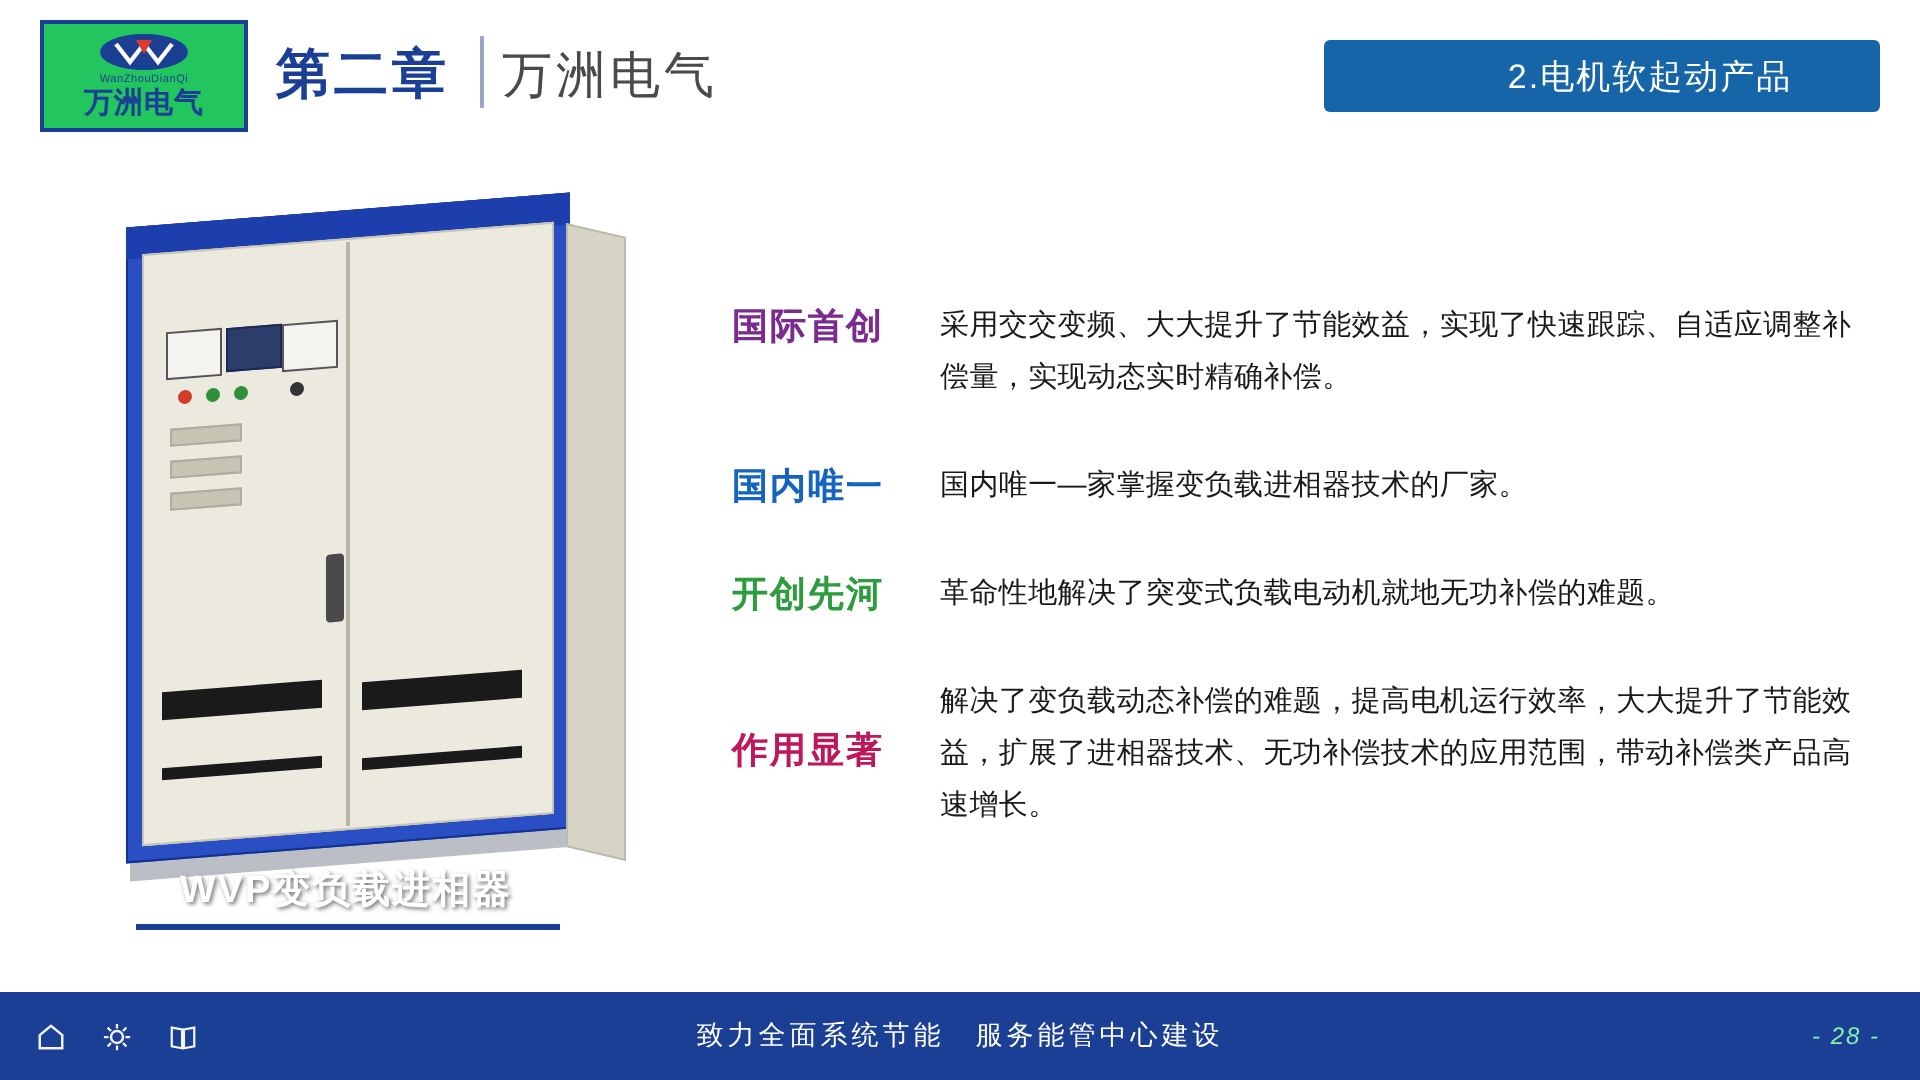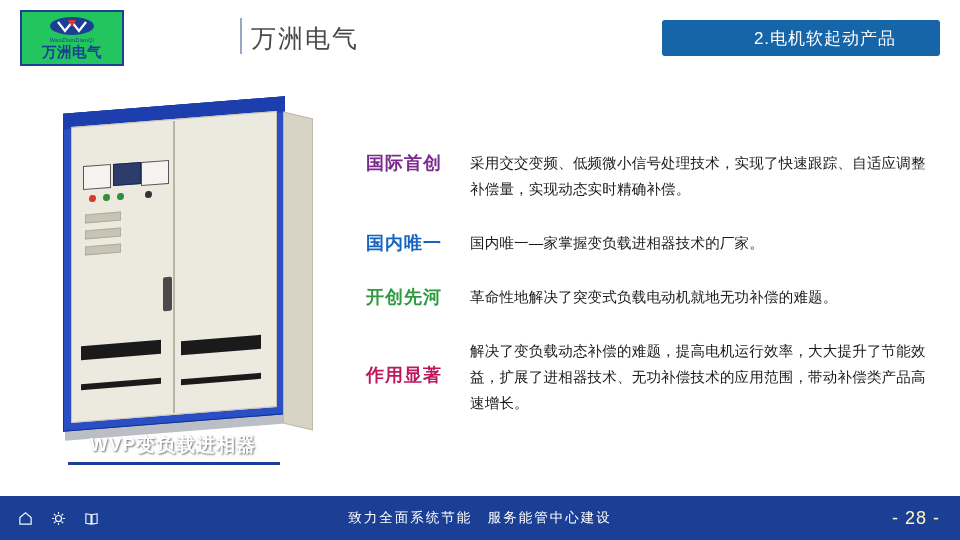--- a/index.html
+++ b/index.html
@@ -309,40 +309,42 @@
   .footer-center {
     width: 100%;
     text-align: center;
     color: #ffffff;
     font-size: 13.5px;
     letter-spacing: 2px;
   }
   .footer-page {
     position: absolute;
     right: 20px;
-    color: #fef9c3;
-    font-size: 18px;
+    color: #86efac;
+    font-size: 12px;
     letter-spacing: 1px;
+    font-style: italic;
   }
 </style>
 </head>
 <body>
 
 <div class="slide">
 
   <div class="logo-box">
     <svg class="logo-mark" viewBox="0 0 46 20">
       <ellipse cx="23" cy="10" rx="22" ry="9" fill="#1b3f94"></ellipse>
       <path d="M9 6 L16 15 L23 6 L30 15 L37 6" stroke="#ffffff" stroke-width="2.2" fill="none"></path>
       <path d="M19 4 L23 11 L27 4" fill="#e03a2f"></path>
     </svg>
     <div class="logo-sub">WanZhouDianQi</div>
     <div class="logo-name">万洲电气</div>
   </div>
 
+  <div class="chapter-title">第二章</div>
   <div class="chapter-divider"></div>
   <div class="chapter-sub">万洲电气</div>
 
   <div class="topic-tag">
     <span class="topic-tag-text">2.电机软起动产品</span>
   </div>
 
   <div class="product-figure">
     <div class="base-shadow"></div>
     <div class="cabinet-outer"></div>
@@ -371,21 +373,21 @@
     <div class="vent" style="left:26px; top:286px; width:80px; height:6px;"></div>
     <div class="vent" style="left:126px; top:281px; width:80px; height:6px;"></div>
   </div>
 
   <div class="product-caption">WVP变负载进相器</div>
   <div class="caption-underline"></div>
 
   <div class="features">
     <div class="feature f1">
       <div class="feature-label">国际首创</div>
-      <div class="feature-text">采用交交变频、低频微小信号处理技术，实现了快速跟踪、自适应调整补偿量，实现动态实时精确补偿。</div>
+      <div class="feature-text">采用交交变频、大大提升了节能效益，实现了快速跟踪、自适应调整补偿量，实现动态实时精确补偿。</div>
     </div>
     <div class="feature f2">
       <div class="feature-label">国内唯一</div>
       <div class="feature-text">国内唯一—家掌握变负载进相器技术的厂家。</div>
     </div>
     <div class="feature f3">
       <div class="feature-label">开创先河</div>
       <div class="feature-text">革命性地解决了突变式负载电动机就地无功补偿的难题。</div>
     </div>
     <div class="feature f4">

